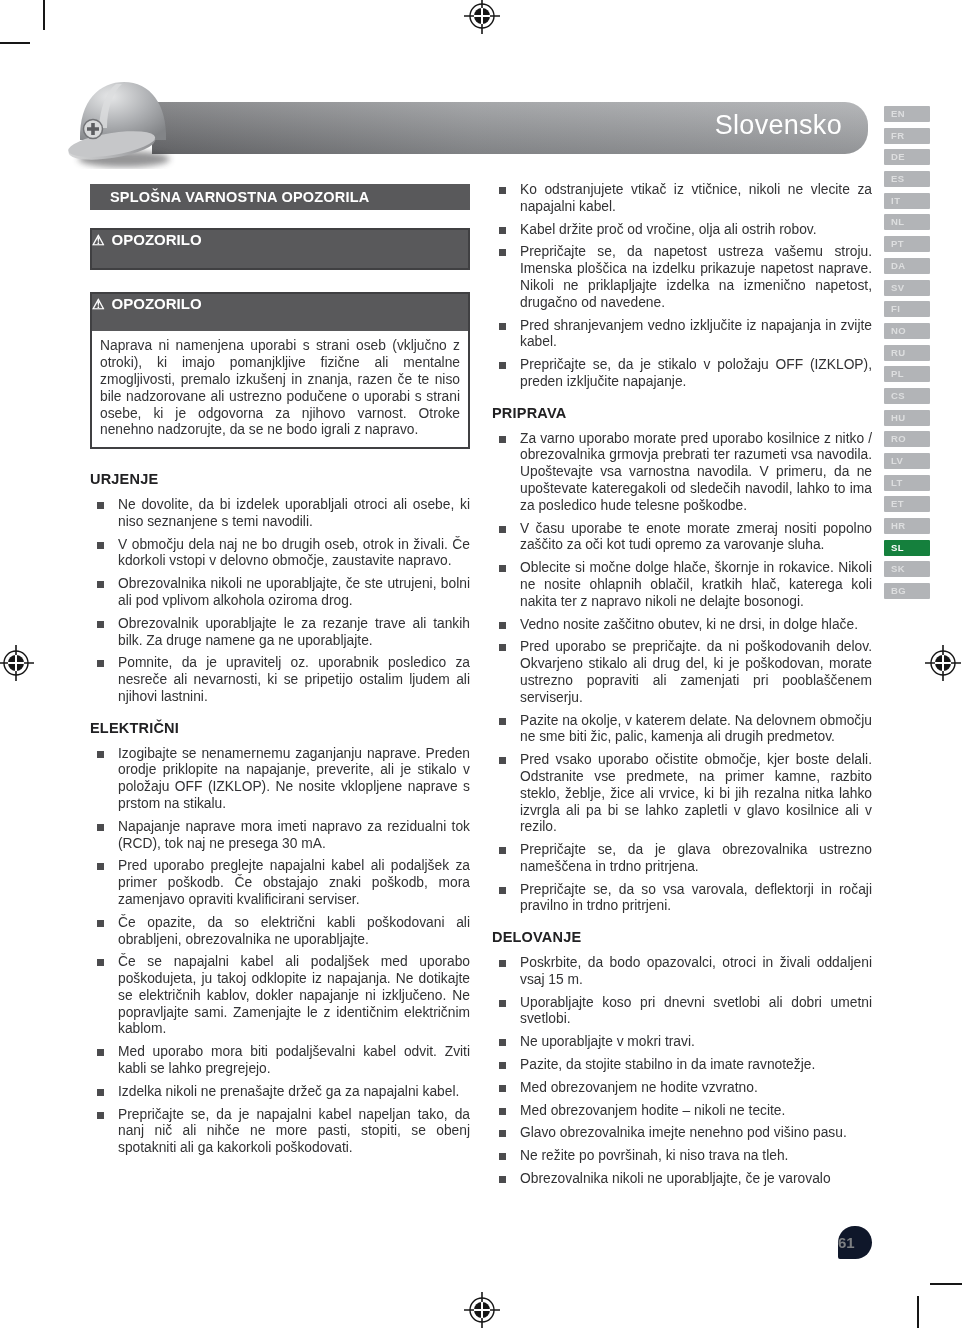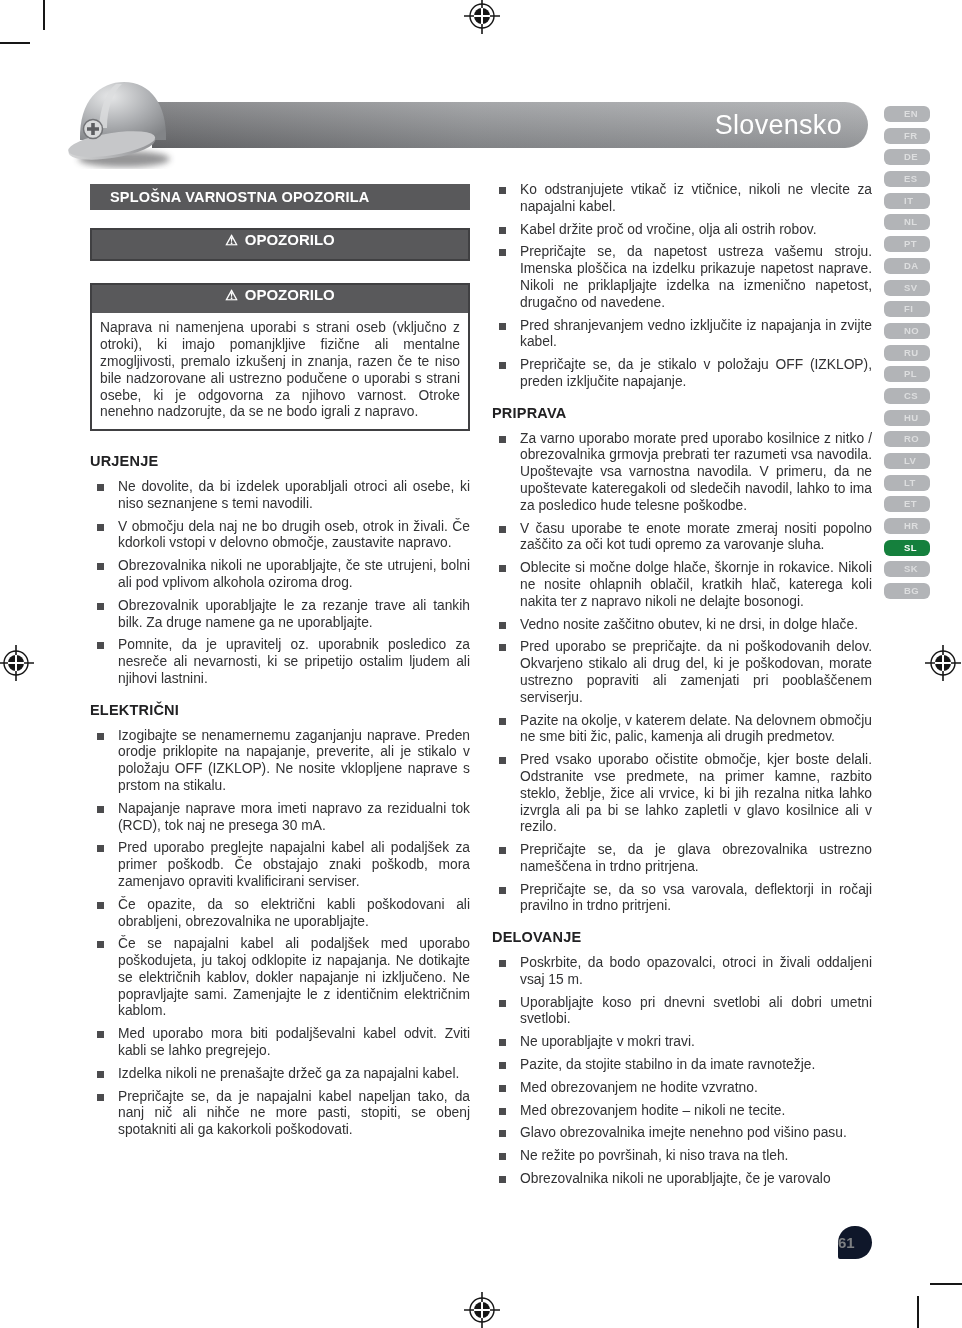--- a/index.html
+++ b/index.html
@@ -3,42 +3,42 @@
 <meta charset="utf-8">
 <style>
   html,body{margin:0;padding:0;background:#ffffff;}
   .page{position:relative;width:962px;height:1328px;background:#ffffff;overflow:hidden;
         font-family:"Liberation Sans",sans-serif;color:#323234;}
   
   .crop{position:absolute;background:#161616;}
   
   .regmark{position:absolute;width:36px;height:36px;}
   
-  .banner{position:absolute;left:152px;top:102px;width:716px;height:46px;
+  .banner{position:absolute;left:152px;top:102px;width:716px;height:52px;
           border-radius:0 23px 23px 0;
           background:linear-gradient(180deg,rgba(255,255,255,.20),rgba(0,0,0,.10)),
                      linear-gradient(90deg,#6b6c6f 0%,#8f9194 45%,#a3a5a8 100%);}
   .banner-text{position:absolute;right:26px;top:0;line-height:46px;color:#ffffff;
                font-size:27px;letter-spacing:.3px;}
   .helmet{position:absolute;left:66px;top:74px;width:110px;height:95px;}
   
   .langtabs{position:absolute;left:884px;top:106px;width:46px;}
   .langtab{height:16px;line-height:16px;margin-bottom:5.7px;background:#b2b4b7;
            color:#dddedf;font-size:9.5px;font-weight:bold;letter-spacing:.5px;
-           padding-left:20px;box-sizing:border-box;border-radius:6px;}
+           padding-left:7px;box-sizing:border-box;border-radius:1px;}
   .langtab.active{background:#15803d;color:#ffffff;}
   
   .col{position:absolute;width:380px;font-size:13.8px;line-height:16.8px;}
   .col-left{left:90px;top:184px;}
   .col-right{left:492px;top:182px;}
   .section-header-box{background:#59595b;color:#ffffff;font-weight:bold;font-size:14.5px;
                       padding:5px 8px 4px 20px;letter-spacing:.2px;margin-bottom:18px;}
   .warnbox{border:2px solid #404042;margin-bottom:22px;}
-  .warnbox-title{background:#59595b;color:#ffffff;text-align:center;font-weight:bold;
-                 font-size:15px;padding:2px 0 10px;}
+  .warnbox-title{background:#59595b;color:#ffffff;text-align:left;font-weight:bold;
+                 font-size:15px;padding:2px 0 19px;}
   .warn-tri{font-size:14px;margin-right:7px;}
   .warnbox-body{padding:7px 8px 8px;text-align:justify;color:#343436;}
   .heading{font-size:14.5px;font-weight:bold;color:#212123;margin:14px 0 9px;letter-spacing:.2px;}
   ul.bullets{list-style:none;margin:0;padding:0;}
   ul.bullets li{position:relative;padding-left:28px;margin-bottom:6px;text-align:justify;}
   ul.bullets li::before{content:"";position:absolute;left:7px;top:5px;width:7px;height:7px;
                         background:#4c4c4e;}
   
   .page-badge{position:absolute;left:838px;top:1226px;width:34px;height:33px;
               background:#0f172a;border-radius:17px 17px 17px 2px;color:#7d7f82;

